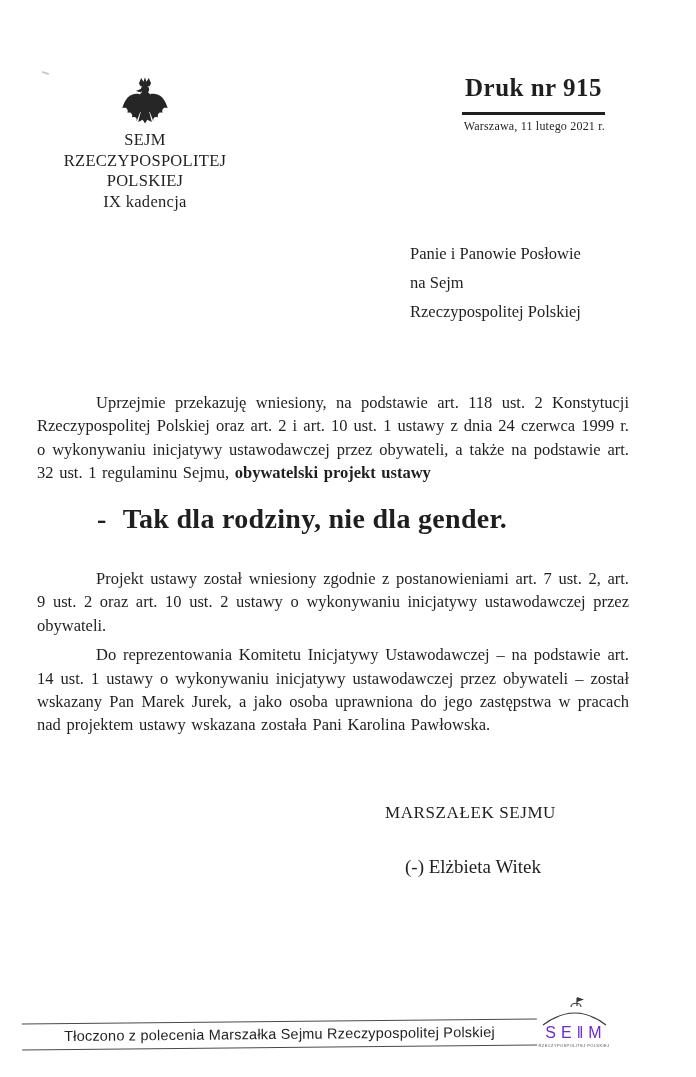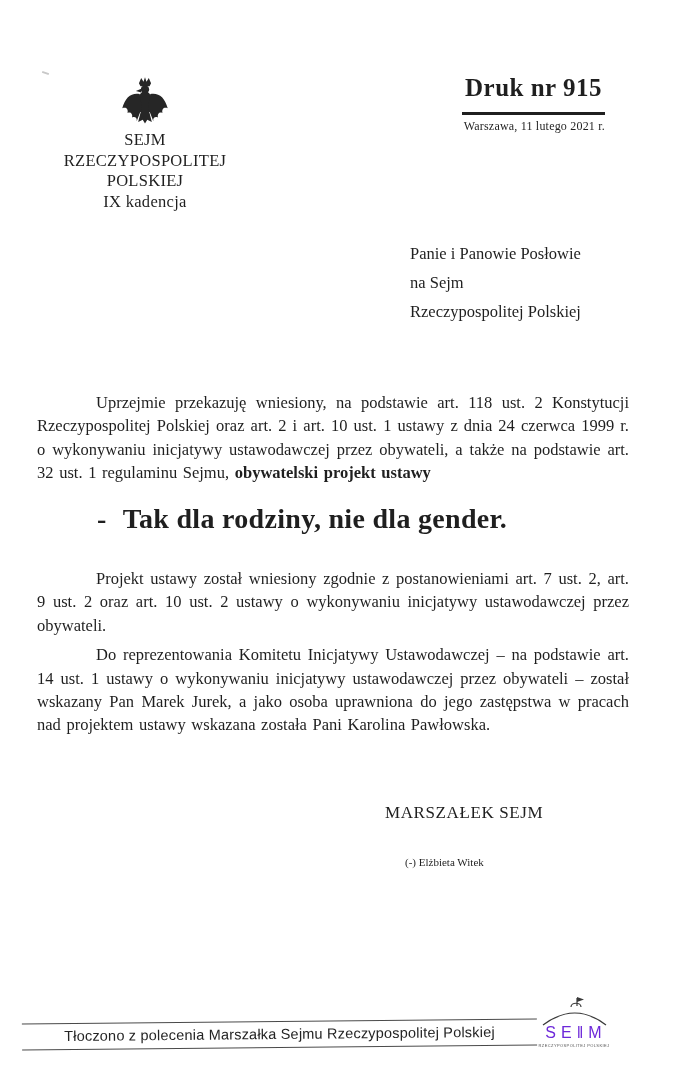--- a/index.html
+++ b/index.html
@@ -46,21 +46,21 @@
   .bold { font-weight: bold; }
   
   .doc-title {
     position: absolute; left: 97px; top: 503px;
     font-size: 28px; font-weight: bold; white-space: nowrap;
     letter-spacing: 0.3px;
   }
   .doc-title .dash { margin-right: 16px; }
   
   .sig-role { position: absolute; left: 385px; top: 803px; font-size: 17px; letter-spacing: 0.6px; }
-  .sig-name { position: absolute; left: 405px; top: 856px; font-size: 11px; }
+  .sig-name { position: absolute; left: 405px; top: 856px; font-size: 19px; }
   
   .footer-imprint {
     position: absolute; left: 22px; top: 1021px; width: 515px;
     transform: rotate(-0.55deg);
     border-top: 1.5px solid #4a4a4a; border-bottom: 1.5px solid #4a4a4a;
     padding: 4px 0 5px 0;
     text-align: center;
     font-family: "Liberation Sans", sans-serif;
     font-size: 14.5px; color: #242424; letter-spacing: 0.2px;
   }
@@ -118,21 +118,21 @@
 
   <div class="doc-title">
     <span class="dash">-</span><span>Tak dla rodziny, nie dla gender.</span>
   </div>
 
   <div class="body2">
     <div class="para">Projekt ustawy został wniesiony zgodnie z postanowieniami art. 7 ust. 2, art. 9 ust. 2 oraz art. 10 ust. 2 ustawy o wykonywaniu inicjatywy ustawodawczej przez obywateli.</div>
     <div class="para p3">Do reprezentowania Komitetu Inicjatywy Ustawodawczej – na podstawie art. 14 ust. 1 ustawy o wykonywaniu inicjatywy ustawodawczej przez obywateli – został wskazany Pan Marek Jurek, a jako osoba uprawniona do jego zastępstwa w pracach nad projektem ustawy wskazana została Pani Karolina Pawłowska.</div>
   </div>
 
-  <div class="sig-role">MARSZAŁEK SEJM</div>
+  <div class="sig-role">MARSZAŁEK SEJMU</div>
   <div class="sig-name">(-) Elżbieta Witek</div>
 
   <div class="footer-imprint">Tłoczono z polecenia  Marszałka Sejmu Rzeczypospolitej Polskiej</div>
 
   <div class="sejm-logo">
     <svg width="68" height="32" viewBox="0 0 68 32" aria-hidden="true">
       <g stroke="#3a3a3a" fill="none" stroke-width="1.2">
         <line x1="37" y1="3" x2="37" y2="11"></line>
         <path d="M31,12 a4,3 0 0 1 10,0"></path>
         <path d="M3,30 Q35,6 66,30"></path>

